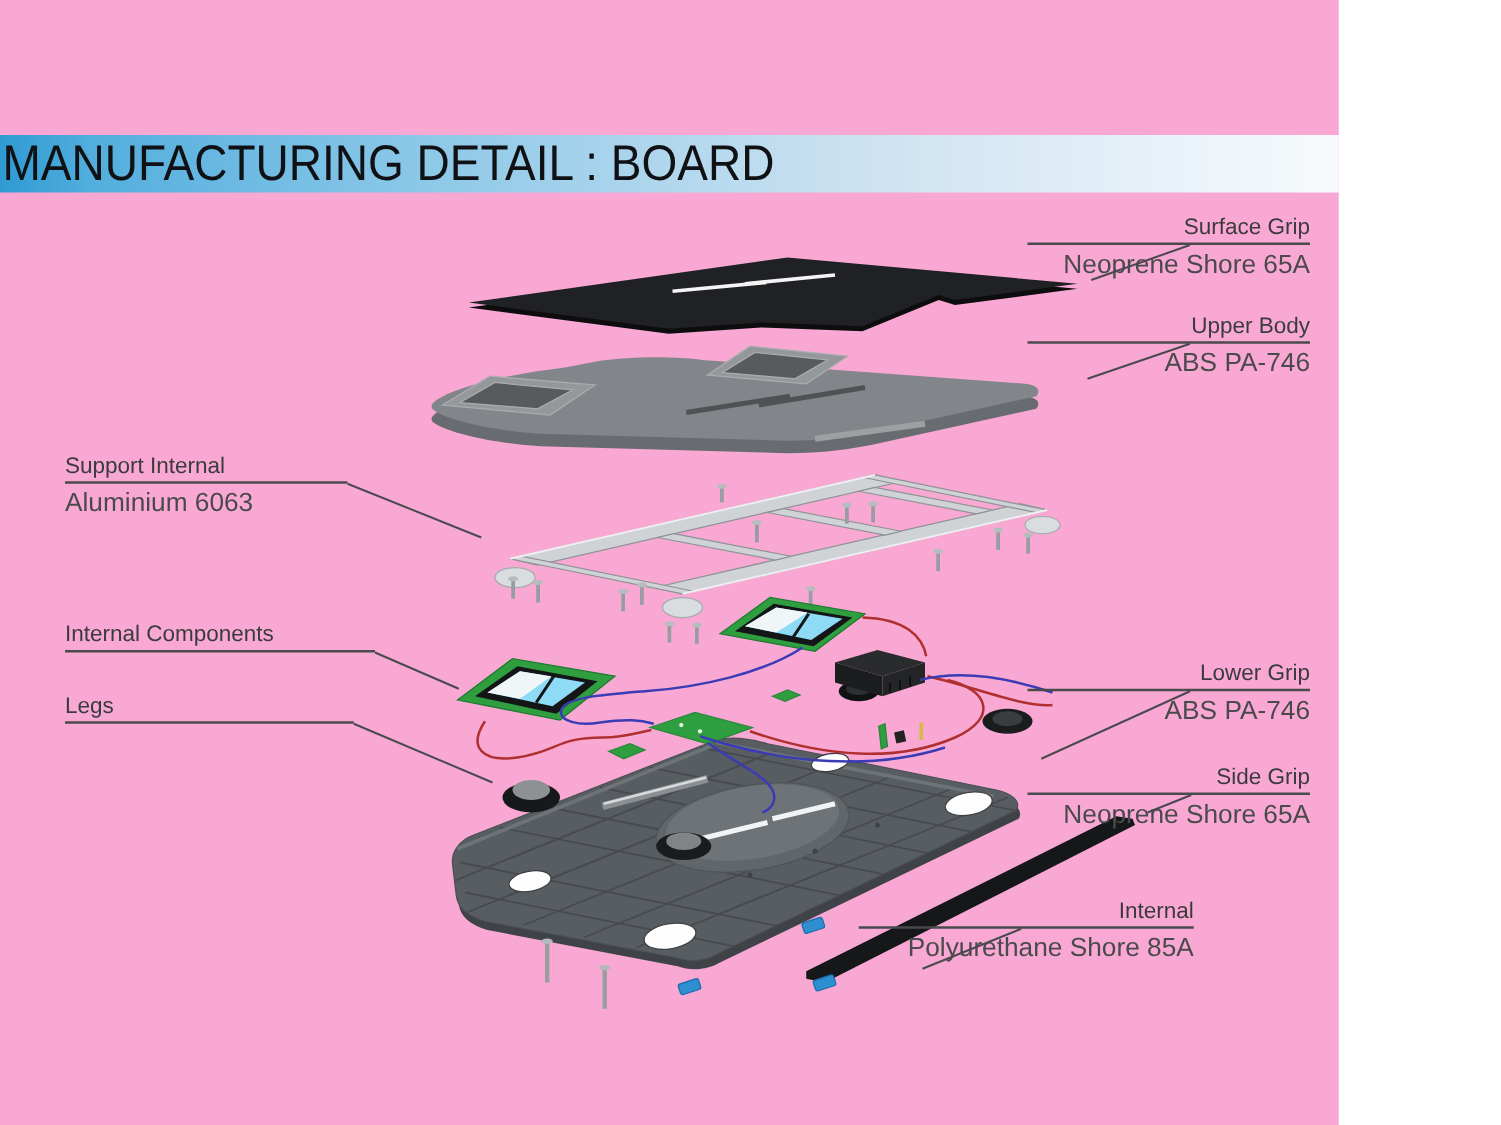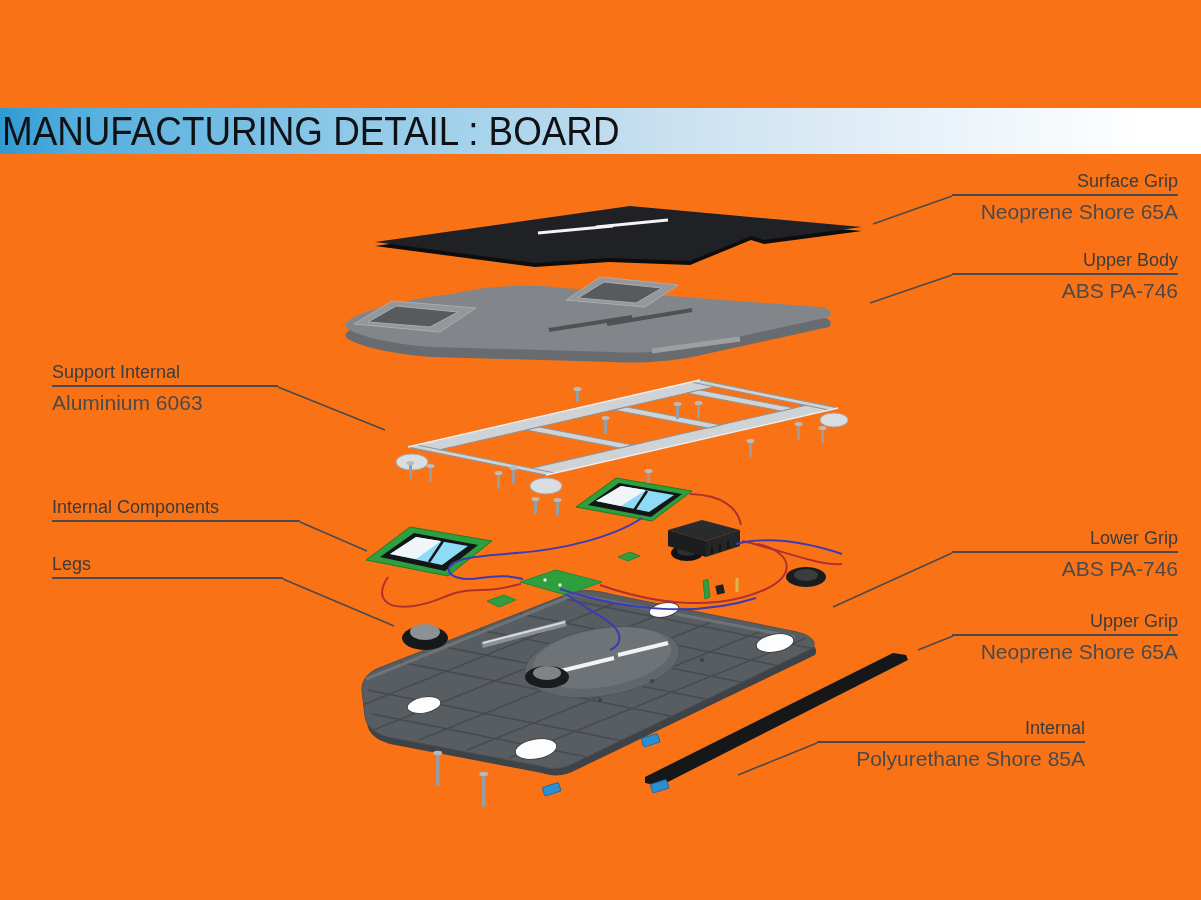--- a/index.html
+++ b/index.html
@@ -1,16 +1,16 @@
 <!DOCTYPE html>
 <html><head>
 <meta charset="utf-8">
 <style>
   html,body{margin:0;padding:0;background:#ffffff;}
-  #stage{position:relative;width:1201px;height:900px;background:#f97316;overflow:hidden;
+  #stage{position:relative;width:1071px;height:900px;background:#f9a8d4;overflow:hidden;
          font-family:"Liberation Sans", sans-serif;}
   
   #band{position:absolute;left:0;top:108px;width:1201px;height:46px;
         background:linear-gradient(90deg,#2f9ad2 0%,#52aedd 6%,#8cc8e8 28%,#c8e0f0 55%,#e9f2f9 78%,#ffffff 95%);}
   #band .title{position:absolute;left:2px;top:1px;font-size:40px;line-height:44px;color:#101114;
         font-weight:500;white-space:nowrap;transform:scaleX(0.92);transform-origin:left center;
         letter-spacing:0px;}
   
   .callout{position:absolute;}
   .callout .callout-label{font-size:18px;font-weight:normal;color:#3b3b3d;line-height:23px;
@@ -268,21 +268,21 @@
     <div class="callout-label">Legs</div>
     <div class="callout-material"></div>
   </div>
 
   <div class="callout right" style="top:527px;right:23px;width:226px;">
     <div class="callout-label">Lower Grip</div>
     <div class="callout-material">ABS PA-746</div>
   </div>
 
   <div class="callout right" style="top:610px;right:23px;width:226px;">
-    <div class="callout-label">Upper Grip</div>
+    <div class="callout-label">Side Grip</div>
     <div class="callout-material">Neoprene Shore 65A</div>
   </div>
 
   <div class="callout right" style="top:717px;right:116px;width:268px;">
     <div class="callout-label">Internal</div>
     <div class="callout-material">Polyurethane Shore 85A</div>
   </div>
 
 </div>
 

